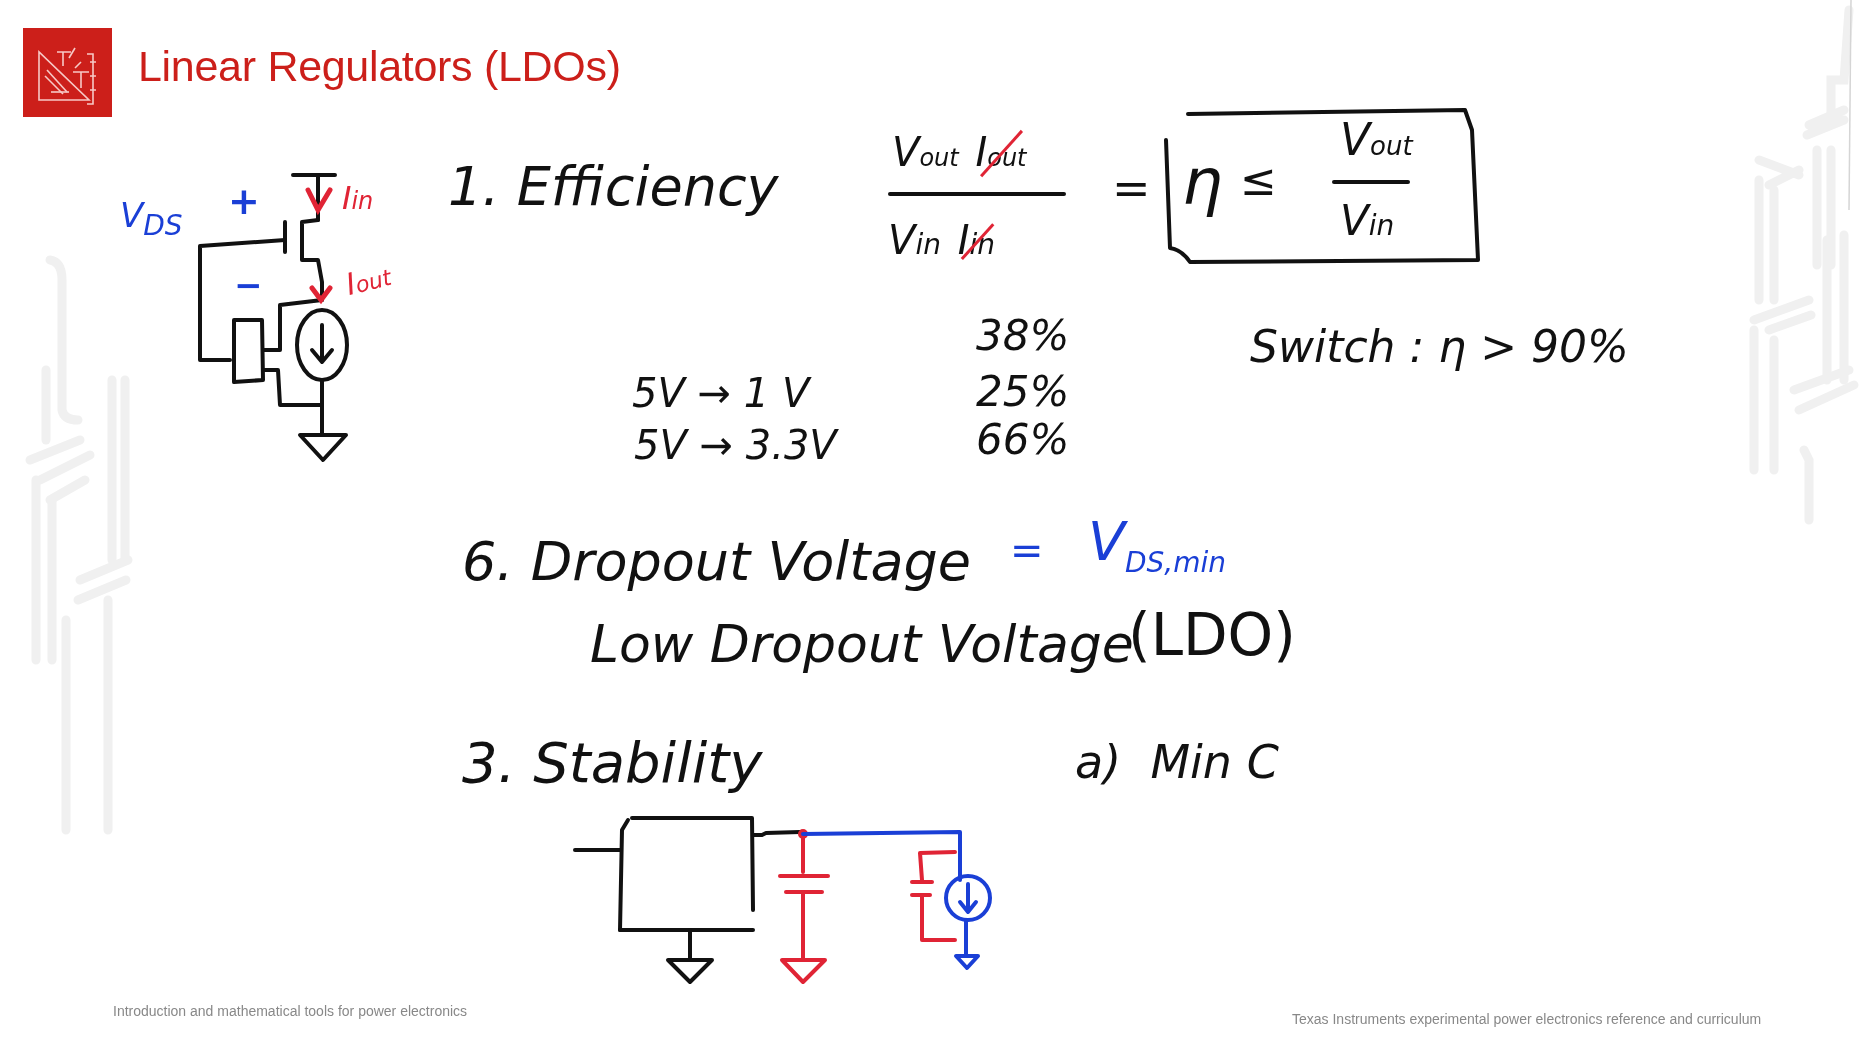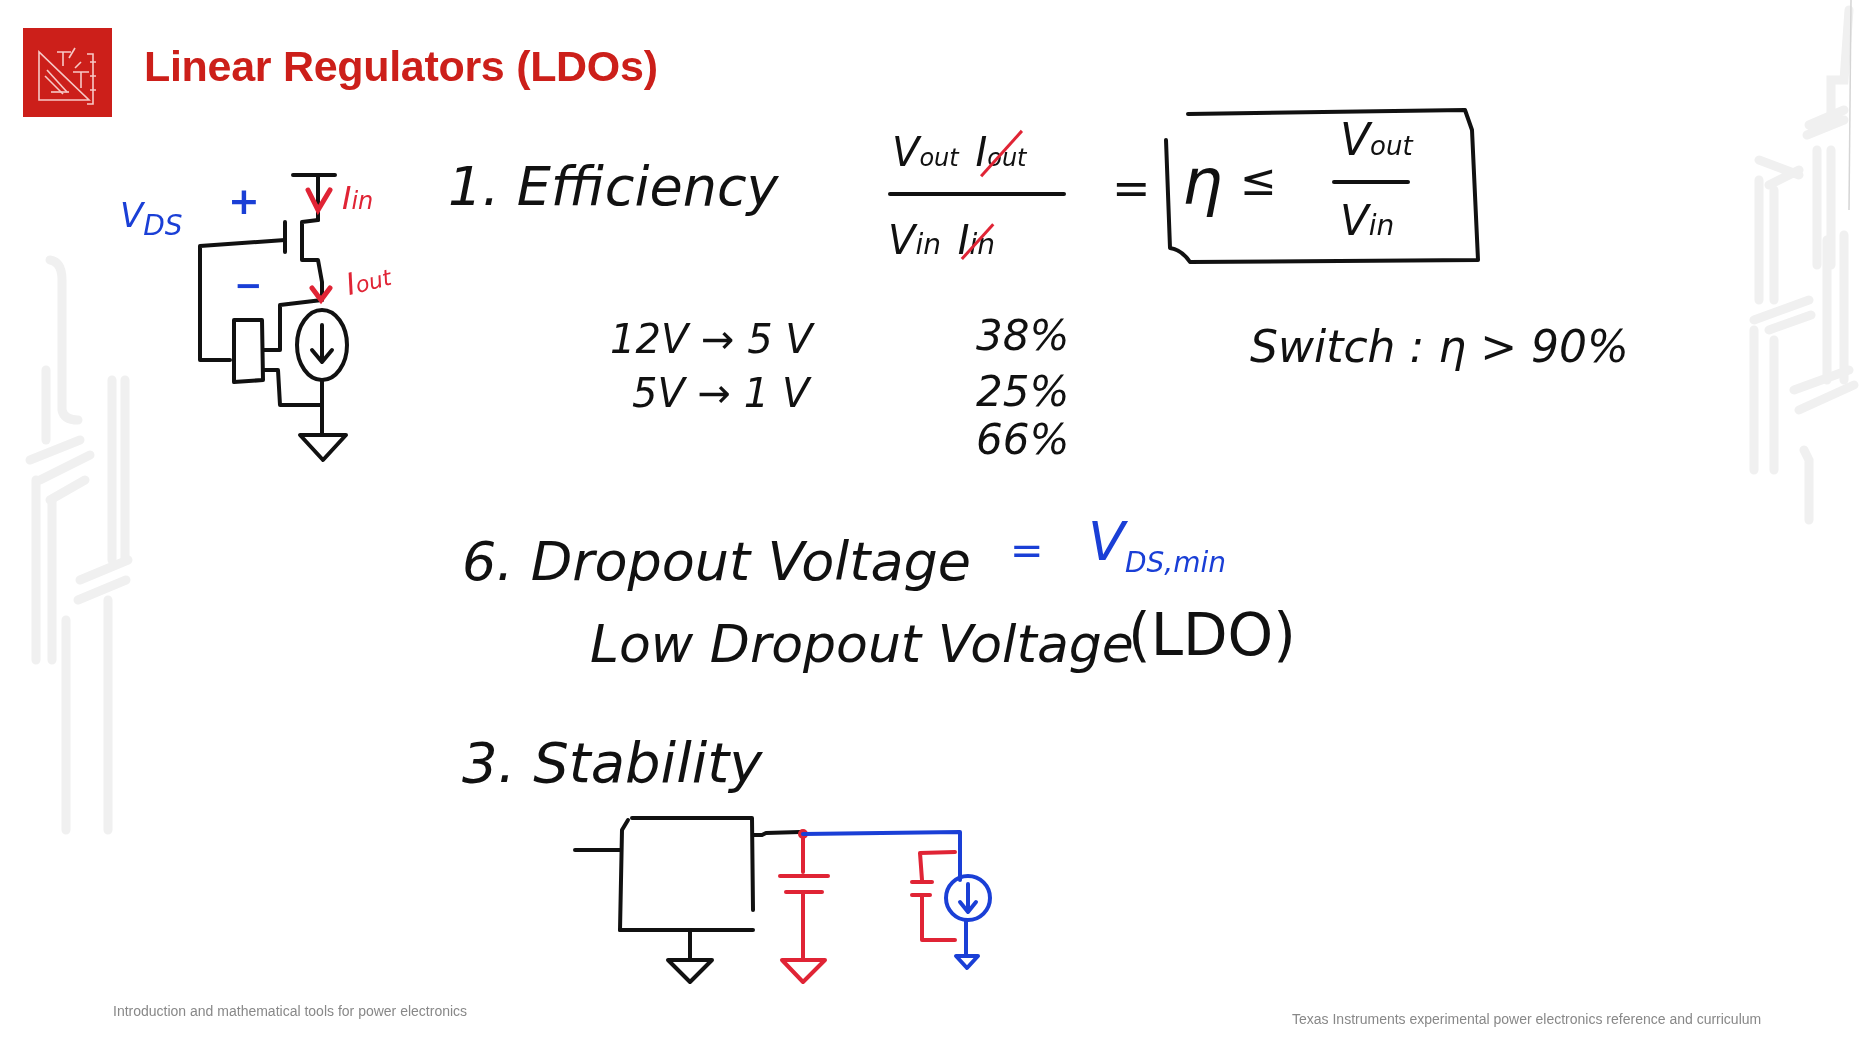--- a/index.html
+++ b/index.html
@@ -1,21 +1,21 @@
 <!DOCTYPE html>
 <html><head>
 <meta charset="utf-8">
 <style>
   html, body { margin:0; padding:0; }
   body { width:1859px; height:1046px; background:#ffffff; position:relative; overflow:hidden;
          font-family:"Liberation Sans", sans-serif; }
   .abs { position:absolute; }
   .deco { position:absolute; top:0; bottom:0; width:140px; opacity:1; }
   .logo { left:23px; top:28px; width:89px; height:89px; background:#cc1f1a; }
-  .title { left:144px; top:42px; font-size:43px; font-weight:bold; color:#cc1f1a; letter-spacing:-0.3px; white-space:nowrap; }
+  .title { left:138px; top:42px; font-size:43px; font-weight:normal; color:#cc1f1a; letter-spacing:-0.3px; white-space:nowrap; }
   .hw { position:absolute; font-family:"DejaVu Sans", sans-serif; color:#111; white-space:nowrap; line-height:1; font-style:italic; }
   .blue { color:#1a3fd6; }
   .red { color:#e02435; }
   .footer { position:absolute; font-size:14px; color:#888; white-space:nowrap; }
   .strike { position:relative; display:inline-block; }
   .strike::after { content:""; position:absolute; left:-4px; right:-6px; top:50%; height:3px; background:#e02435; transform:rotate(-48deg); }
   .fracbar { position:absolute; height:4px; background:#111; border-radius:2px; }
   svg { position:absolute; overflow:visible; }
 </style>
 </head>
@@ -124,28 +124,28 @@
   <span class="hw" style="left:180px;top:18px;font-size:44px">
     <span>V</span><span style="font-size:26px">out</span>
   </span>
   <div class="fracbar" style="left:172px;top:80px;width:78px"></div>
   <span class="hw" style="left:180px;top:100px;font-size:42px">
     <span>V</span><span style="font-size:28px">in</span>
   </span>
 </div>
 
 <div class="abs" style="left:610px;top:315px;width:500px;height:160px">
-  <div class="hw" style="left:0;top:4px;font-size:40px">
-    <span>12V → 5 V</span>
-  </div>
   <div class="hw" style="left:366px;top:0;font-size:42px">38%</div>
   <div class="hw" style="left:22px;top:58px;font-size:40px">
     <span>5V → 1 V</span>
   </div>
   <div class="hw" style="left:366px;top:56px;font-size:42px">25%</div>
+  <div class="hw" style="left:24px;top:110px;font-size:40px">
+    <span>5V → 3.3V</span>
+  </div>
   <div class="hw" style="left:366px;top:104px;font-size:42px">66%</div>
 </div>
 
 <div class="hw" style="left:1250px;top:325px;font-size:44px">Switch :  η &gt; 90%</div>
 
 <div class="hw" style="left:462px;top:535px;font-size:54px">6.  Dropout Voltage</div>
 <span class="hw blue" style="left:1010px;top:530px;font-size:40px;font-style:normal">=</span>
 <span class="hw blue" style="left:1088px;top:515px;font-size:54px">
   <span>V</span><sub style="font-size:28px">DS,min</sub>
 </span>
@@ -181,16 +181,19 @@
       <path d="M243 34 L400 32 L400 80"></path>
       <circle cx="408" cy="98" r="22"></circle>
       <path d="M408 84 L408 110 M400 102 L408 112 L416 102"></path>
       <path d="M406 120 L406 156"></path>
       <path d="M396 156 L418 156 L407 168 Z"></path>
     </g>
   </svg>
 </div>
 
 <div class="abs" style="left:1075px;top:735px;width:420px;height:190px">
+  <div class="hw" style="left:0;top:4px;font-size:46px">
+    <span>a)</span>&nbsp;&nbsp;<span>Min  C</span>
+  </div>
 </div>
 
 <div class="footer" style="left:113px;top:1003px">Introduction and mathematical tools for power electronics</div>
 <div class="footer" style="left:1292px;top:1011px">Texas Instruments experimental power electronics reference and curriculum</div>
 
 </body></html>

